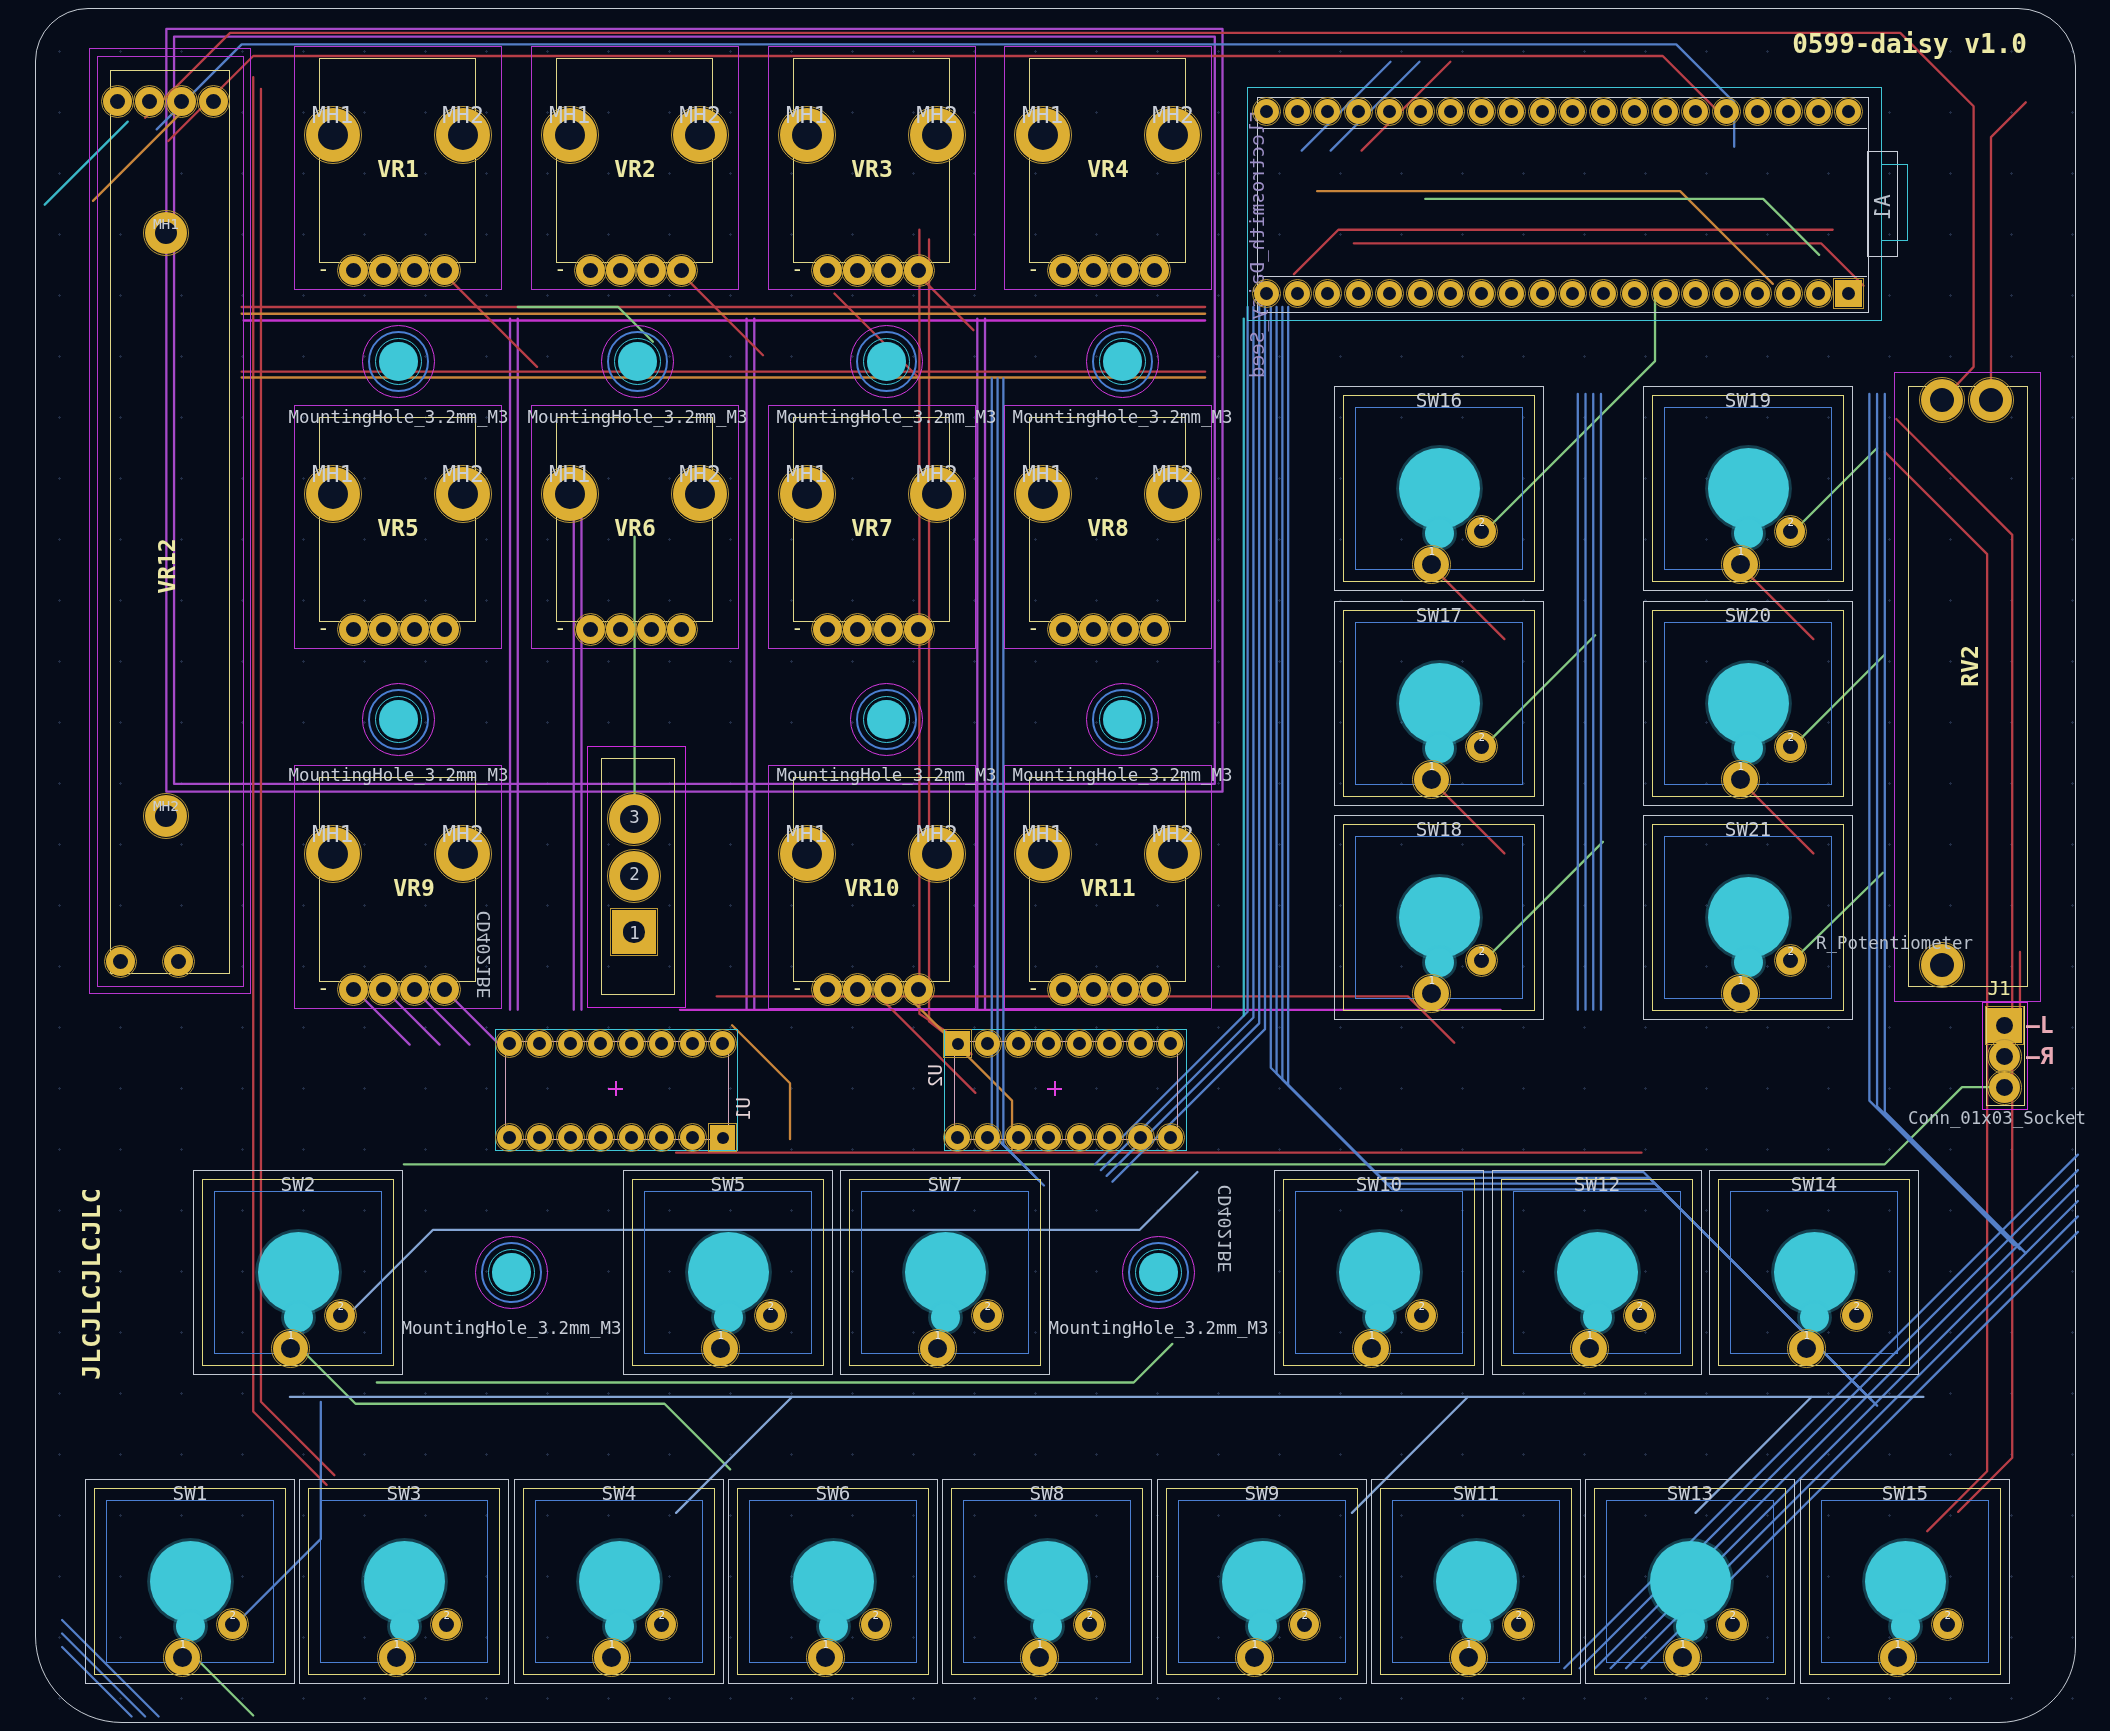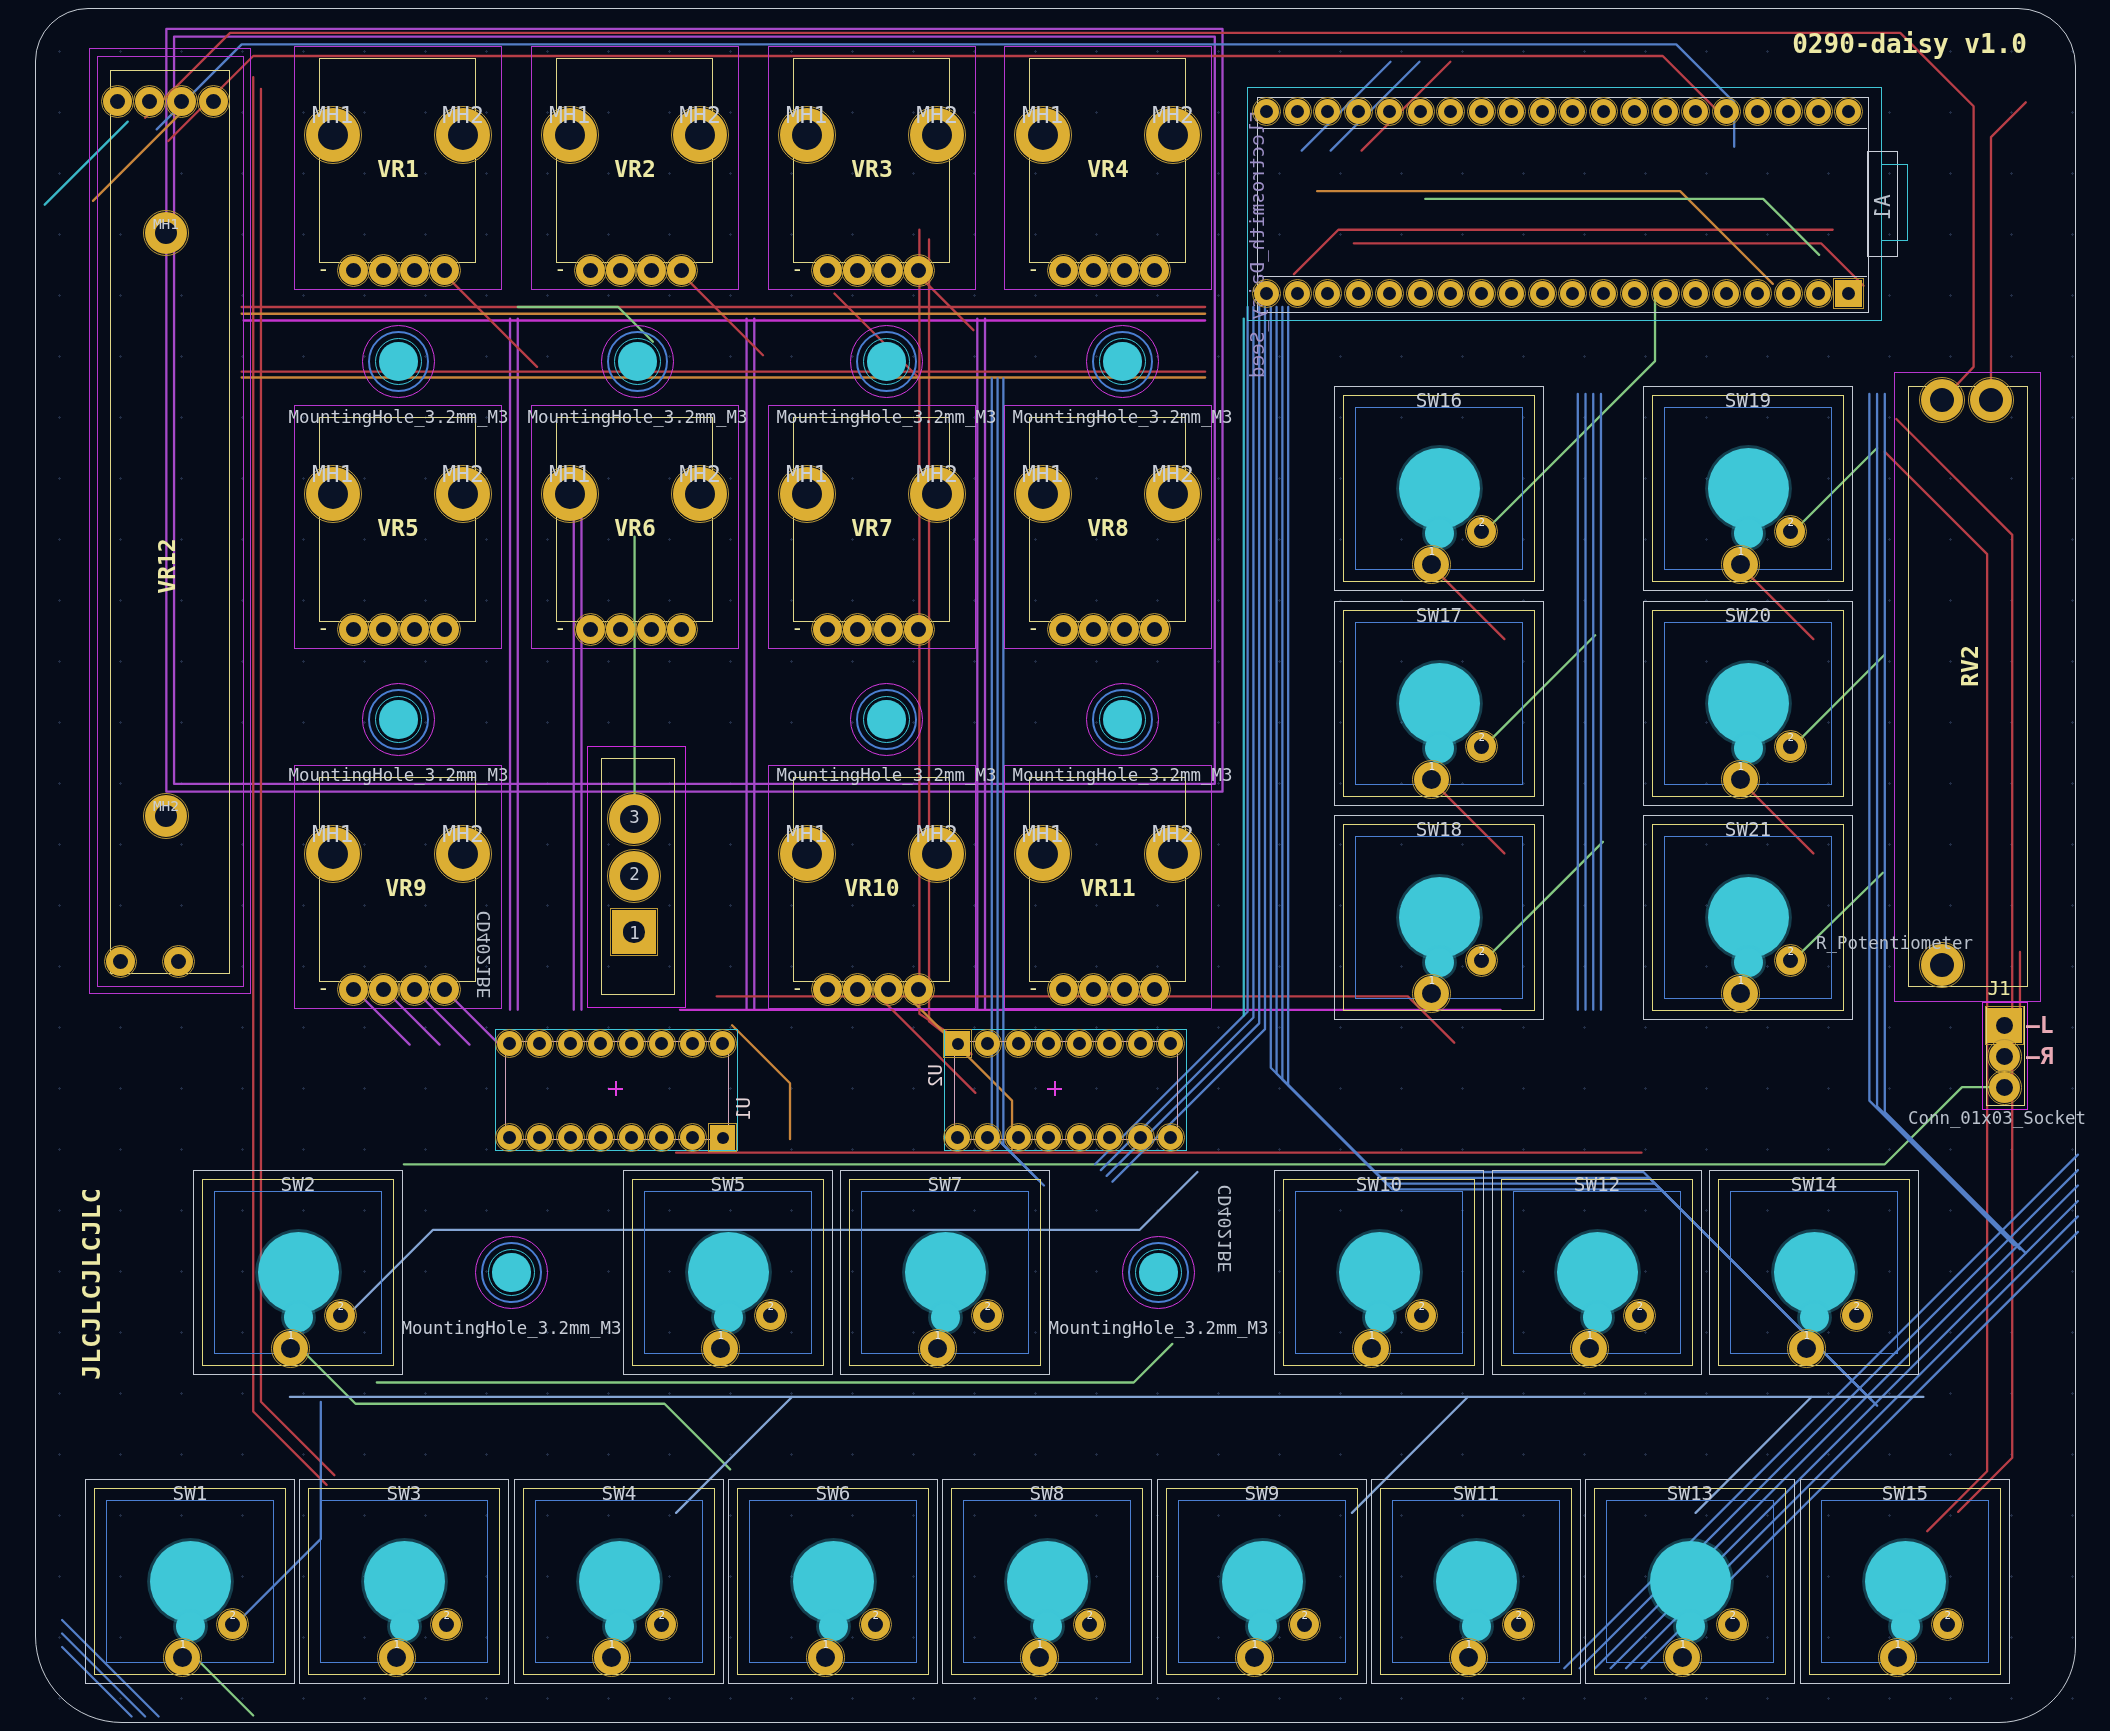--- a/index.html
+++ b/index.html
@@ -158,21 +158,21 @@
       <polyline points="1520,1447 1400,1567"></polyline>
       <polyline points="1876,1447 1756,1567"></polyline>
       <polyline points="362,1360 448,1274 1180,1274 1240,1214"></polyline>
     </g>
     <g stroke="#3fc6d6">
       <polyline points="1288,330 1288,1052"></polyline>
       <polyline points="46,212 132,126"></polyline>
     </g>
   </svg>
 
-  <div class="abs ytxt b" style="left:1781px;top:29px;width:246px;text-align:right;font-size:26px;">0290-daisy v1.0</div>
+  <div class="abs ytxt b" style="left:1781px;top:29px;width:246px;text-align:right;font-size:26px;">0599-daisy v1.0</div>
 
   <div class="cyrect" style="left:1247px;top:87px;width:633px;height:232px;"></div>
   <div class="wrect" style="left:1257px;top:97px;width:610px;height:214px;"></div>
   <div class="abs" style="left:1257px;top:128px;width:610px;border-top:1.4px solid #c9ced8;"></div>
   <div class="abs" style="left:1257px;top:276px;width:610px;border-top:1.4px solid #c9ced8;"></div>
   <div class="wrect" style="left:1867px;top:151px;width:29px;height:104px;"></div>
   <div class="cyrect" style="left:1881px;top:164px;width:25px;height:75px;"></div>
   <div class="abs gry rccm ctr" style="left:1856px;top:195px;width:54px;font-size:21px;">A1</div>
   <div class="abs lav rcwm ctr" style="left:1098px;top:233px;width:319px;font-size:19.3px;">Electrosmith_Daisy_Seed</div>
 
@@ -343,21 +343,21 @@
       <div class="donut" style="left: 136px; top: 210px; width: 29px; height: 29px; border-width: 7.7px;"></div>
       <div class="abs ytxt" style="left: 23px; top: 211px; font-size: 21px;">-</div>
     </div>
     <div class="abs" style="left: 294px; top: 765px; width: 208px; height: 244px;">
       <div class="court" style="inset: 0px;"></div>
       <div class="ysilk" style="left: 25px; top: 11.6px; width: 155px; height: 203px;"></div>
       <div class="donut" style="left: 11.6px; top: 62px; width: 54px; height: 54px; border-width: 12.6px;"></div>
       <div class="donut" style="left: 142px; top: 62px; width: 54px; height: 54px; border-width: 12.6px;"></div>
       <div class="abs wtxt ctr" style="left: 7.7px; top: 56px; width: 62px; font-size: 23px;">MH1</div>
       <div class="abs wtxt ctr" style="left: 138px; top: 56px; width: 62px; font-size: 23px;">MH2</div>
-      <div class="abs ytxt ctr b" style="left: 8px; top: 110px; width: 208px; font-size: 23px;">VR9</div>
+      <div class="abs ytxt ctr b" style="left: 16px; top: 110px; width: 208px; font-size: 23px;">VR9</div>
       <div class="donut" style="left: 45px; top: 210px; width: 29px; height: 29px; border-width: 7.7px;"></div>
       <div class="donut" style="left: 75px; top: 210px; width: 29px; height: 29px; border-width: 7.7px;"></div>
       <div class="donut" style="left: 106px; top: 210px; width: 29px; height: 29px; border-width: 7.7px;"></div>
       <div class="donut" style="left: 136px; top: 210px; width: 29px; height: 29px; border-width: 7.7px;"></div>
       <div class="abs ytxt" style="left: 23px; top: 211px; font-size: 21px;">-</div>
     </div>
     <div class="abs" style="left: 768px; top: 765px; width: 208px; height: 244px;">
       <div class="court" style="inset: 0px;"></div>
       <div class="ysilk" style="left: 25px; top: 11.6px; width: 155px; height: 203px;"></div>
       <div class="donut" style="left: 11.6px; top: 62px; width: 54px; height: 54px; border-width: 12.6px;"></div>

